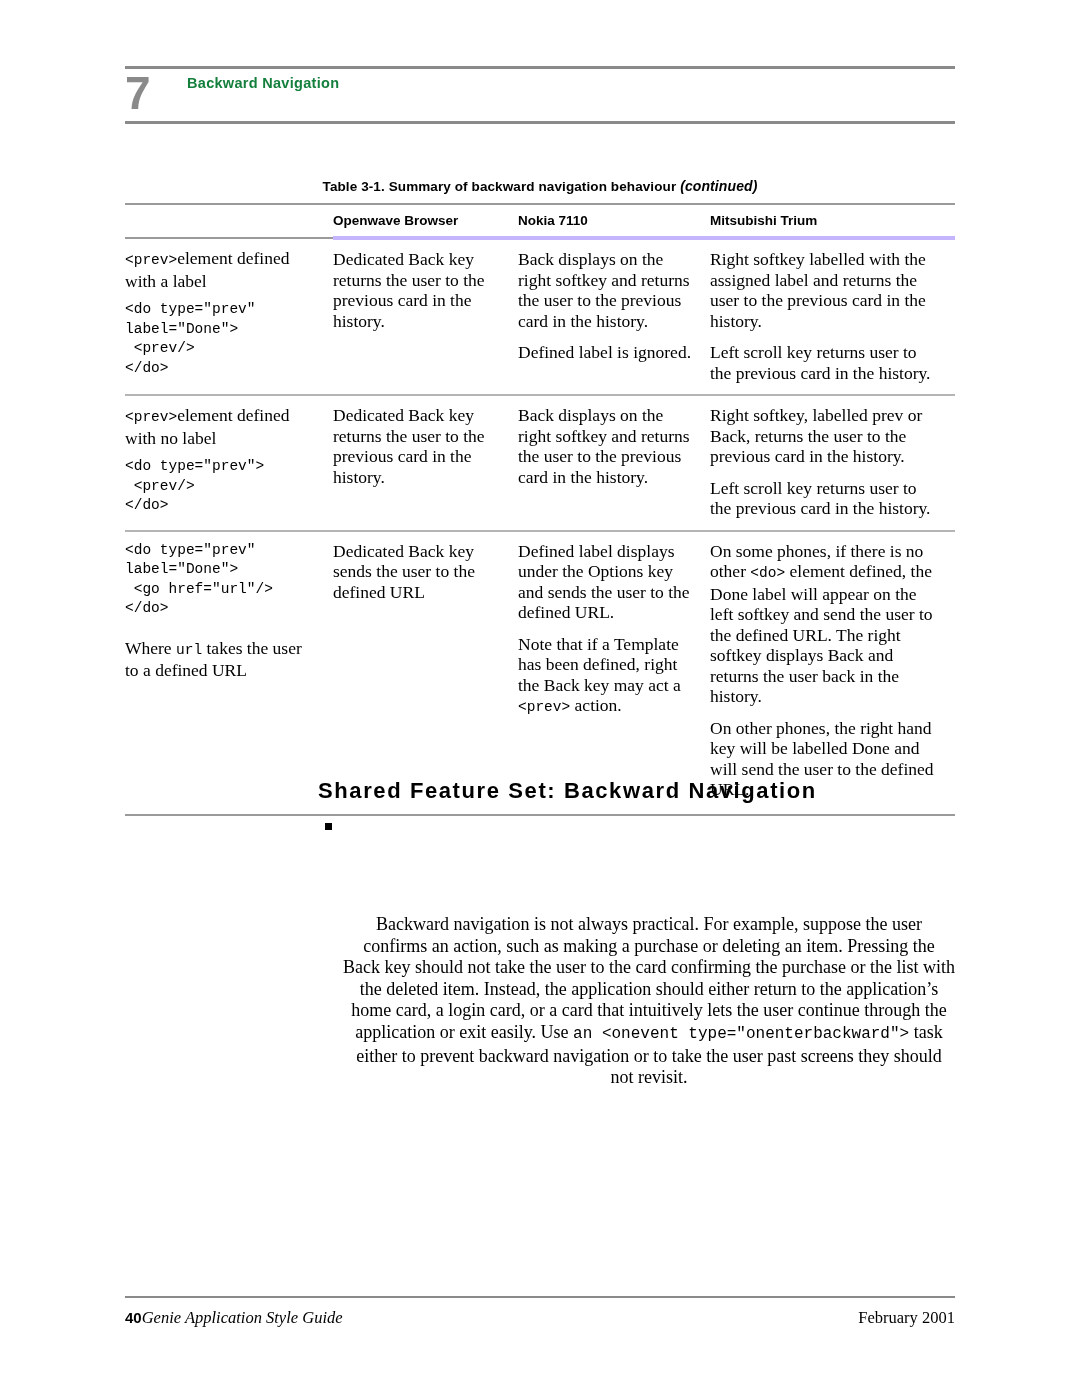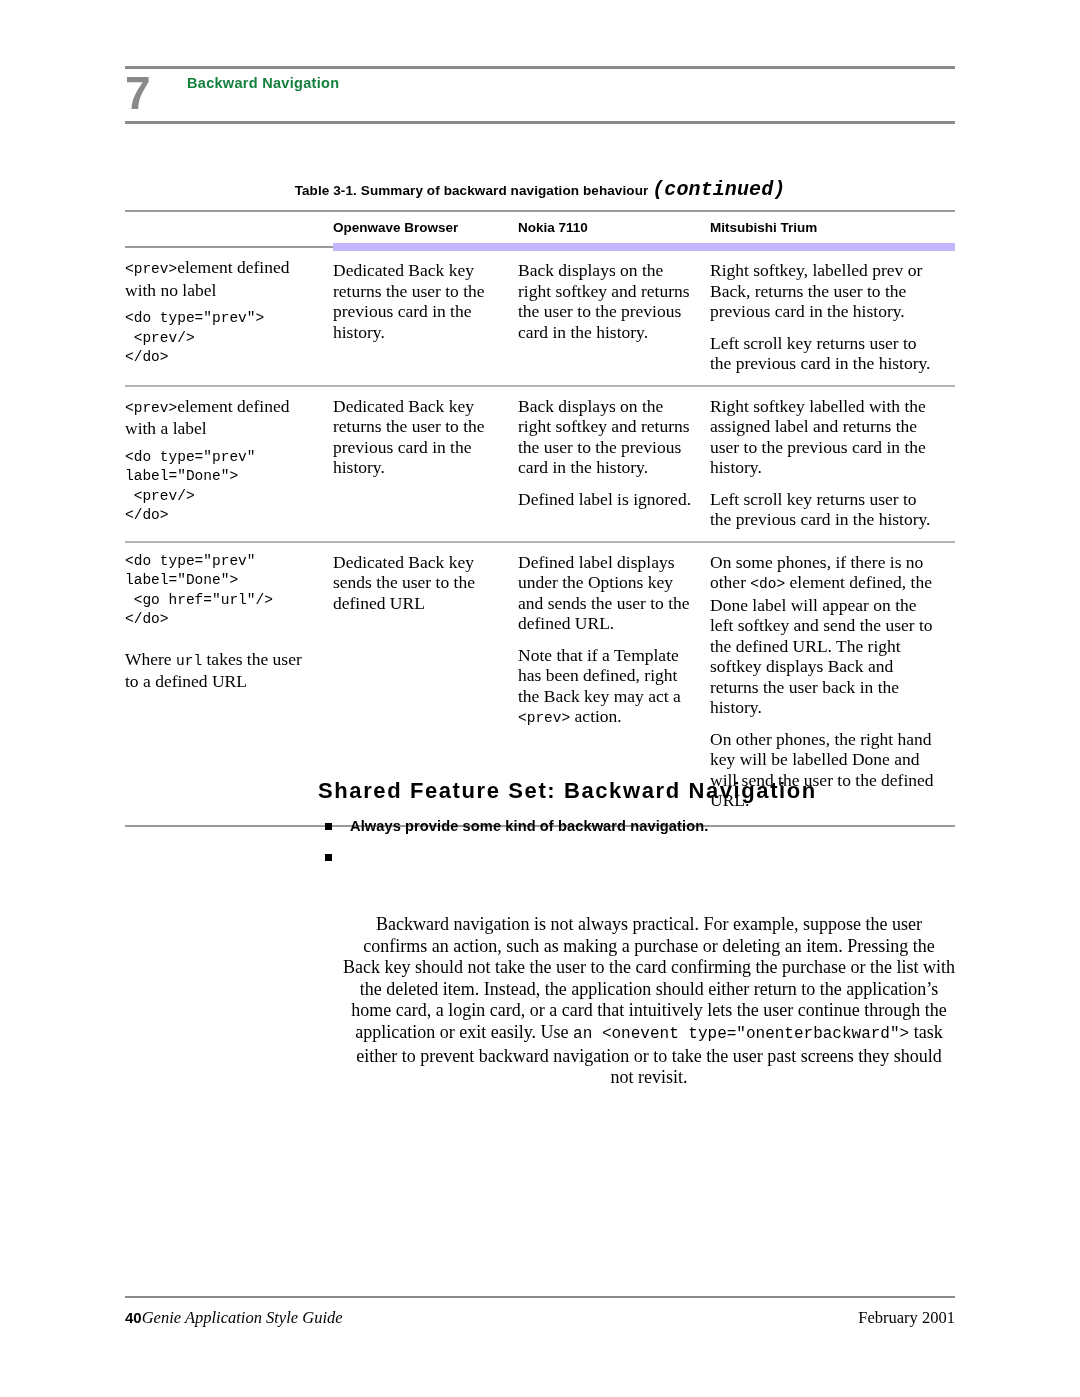--- a/index.html
+++ b/index.html
@@ -75,43 +75,43 @@
   }
   .table-caption {
     text-align: center;
     font-family: "Liberation Sans", sans-serif;
     font-weight: bold;
     font-size: 13.5px;
     letter-spacing: 0.1px;
     padding-bottom: 9px;
   }
   .table-caption .cont {
-    font-family: Liberation Mono, monospace;
+    font-family: Liberation Sans, sans-serif;
     font-style: italic;
     font-weight: bold;
-    font-size: 20px;
+    font-size: 14px;
   }
   table.nav-table {
     border-collapse: collapse;
     width: 830px;
     table-layout: fixed;
   }
   table.nav-table col.c1 { width: 208px; }
   table.nav-table col.c2 { width: 185px; }
   table.nav-table col.c3 { width: 192px; }
   table.nav-table col.c4 { width: 245px; }
 
   table.nav-table thead th {
     font-family: "Liberation Sans", sans-serif;
     font-weight: bold;
     font-size: 13.5px;
     text-align: left;
     padding: 8px 10px 8px 0;
     border-top: 2px solid #9a9a9a;
-    border-bottom: 8px solid #c4b5fd;
+    border-bottom: 4px solid #c4b5fd;
     vertical-align: bottom;
   }
   table.nav-table thead th.blank {
     border-top: 2px solid #9a9a9a;
     border-bottom: 2px solid #9a9a9a;
   }
   table.nav-table tbody td {
     vertical-align: top;
     padding: 9px 16px 11px 0;
     border-bottom: 2px solid #b5b5b5;
@@ -257,39 +257,20 @@
           <th class="blank"></th>
           <th>Openwave Browser</th>
           <th>Nokia 7110</th>
           <th>Mitsubishi Trium</th>
         </tr>
       </thead>
       <tbody>
 
         <tr>
           <td>
-            <p class="cell-para"><code class="inline">&lt;prev&gt;</code><span>element defined with no label</span></p>
-            <pre class="code-block">&lt;do type="prev"&gt;
- &lt;prev/&gt;
-&lt;/do&gt;</pre>
-          </td>
-          <td>
-            <p class="cell-para">Dedicated Back key returns the user to the previous card in the history.</p>
-          </td>
-          <td>
-            <p class="cell-para">Back displays on the right softkey and returns the user to the previous card in the history.</p>
-          </td>
-          <td>
-            <p class="cell-para">Right softkey, labelled prev or Back, returns the user to the previous card in the history.</p>
-            <p class="cell-para">Left scroll key returns user to the previous card in the history.</p>
-          </td>
-        </tr>
-
-        <tr>
-          <td>
             <p class="cell-para"><code class="inline">&lt;prev&gt;</code><span>element defined with a label</span></p>
             <pre class="code-block">&lt;do type="prev"
 label="Done"&gt;
  &lt;prev/&gt;
 &lt;/do&gt;</pre>
           </td>
           <td>
             <p class="cell-para">Dedicated Back key returns the user to the previous card in the history.</p>
           </td>
           <td>
@@ -297,20 +278,39 @@
             <p class="cell-para">Defined label is ignored.</p>
           </td>
           <td>
             <p class="cell-para">Right softkey labelled with the assigned label and returns the user to the previous card in the history.</p>
             <p class="cell-para">Left scroll key returns user to the previous card in the history.</p>
           </td>
         </tr>
 
         <tr>
           <td>
+            <p class="cell-para"><code class="inline">&lt;prev&gt;</code><span>element defined with no label</span></p>
+            <pre class="code-block">&lt;do type="prev"&gt;
+ &lt;prev/&gt;
+&lt;/do&gt;</pre>
+          </td>
+          <td>
+            <p class="cell-para">Dedicated Back key returns the user to the previous card in the history.</p>
+          </td>
+          <td>
+            <p class="cell-para">Back displays on the right softkey and returns the user to the previous card in the history.</p>
+          </td>
+          <td>
+            <p class="cell-para">Right softkey, labelled prev or Back, returns the user to the previous card in the history.</p>
+            <p class="cell-para">Left scroll key returns user to the previous card in the history.</p>
+          </td>
+        </tr>
+
+        <tr>
+          <td>
             <pre class="code-block" style="margin-top:0">&lt;do type="prev"
 label="Done"&gt;
  &lt;go href="url"/&gt;
 &lt;/do&gt;</pre>
             <p class="cell-para" style="margin-top:19px"><span>Where </span><code class="inline">url</code><span> takes the user to a defined URL</span></p>
           </td>
           <td>
             <p class="cell-para">Dedicated Back key sends the user to the defined URL</p>
           </td>
           <td>
@@ -323,24 +323,20 @@
           </td>
         </tr>
 
       </tbody>
     </table>
   </div>
 
   <div class="section-heading">Shared Feature Set: Backward Navigation</div>
 
   <div class="bullets">
-    <div class="bullet-item">
-      <span class="sq"></span>
-      <span>Always provide some kind of backward navigation.</span>
-    </div>
     <div class="bullet-item">
       <span class="sq"></span>
     </div>
   </div>
 
   <p class="body-para"><span>Backward navigation is not always practical. For example, suppose the user confirms an action, such as making a purchase or deleting an item. Pressing the Back key should not take the user to the card confirming the purchase or the list with the deleted item. Instead, the application should either return to the application’s home card, a login card, or a card that intuitively lets the user continue through the application or exit easily. Use </span><code class="inline" style="font-size:16px">an &lt;onevent type="onenterbackward"&gt;</code><span> task either to prevent backward navigation or to take the user past screens they should not revisit.</span></p>
 
   <div class="footer">
     <div class="footer-rule"></div>
     <div class="footer-left">

